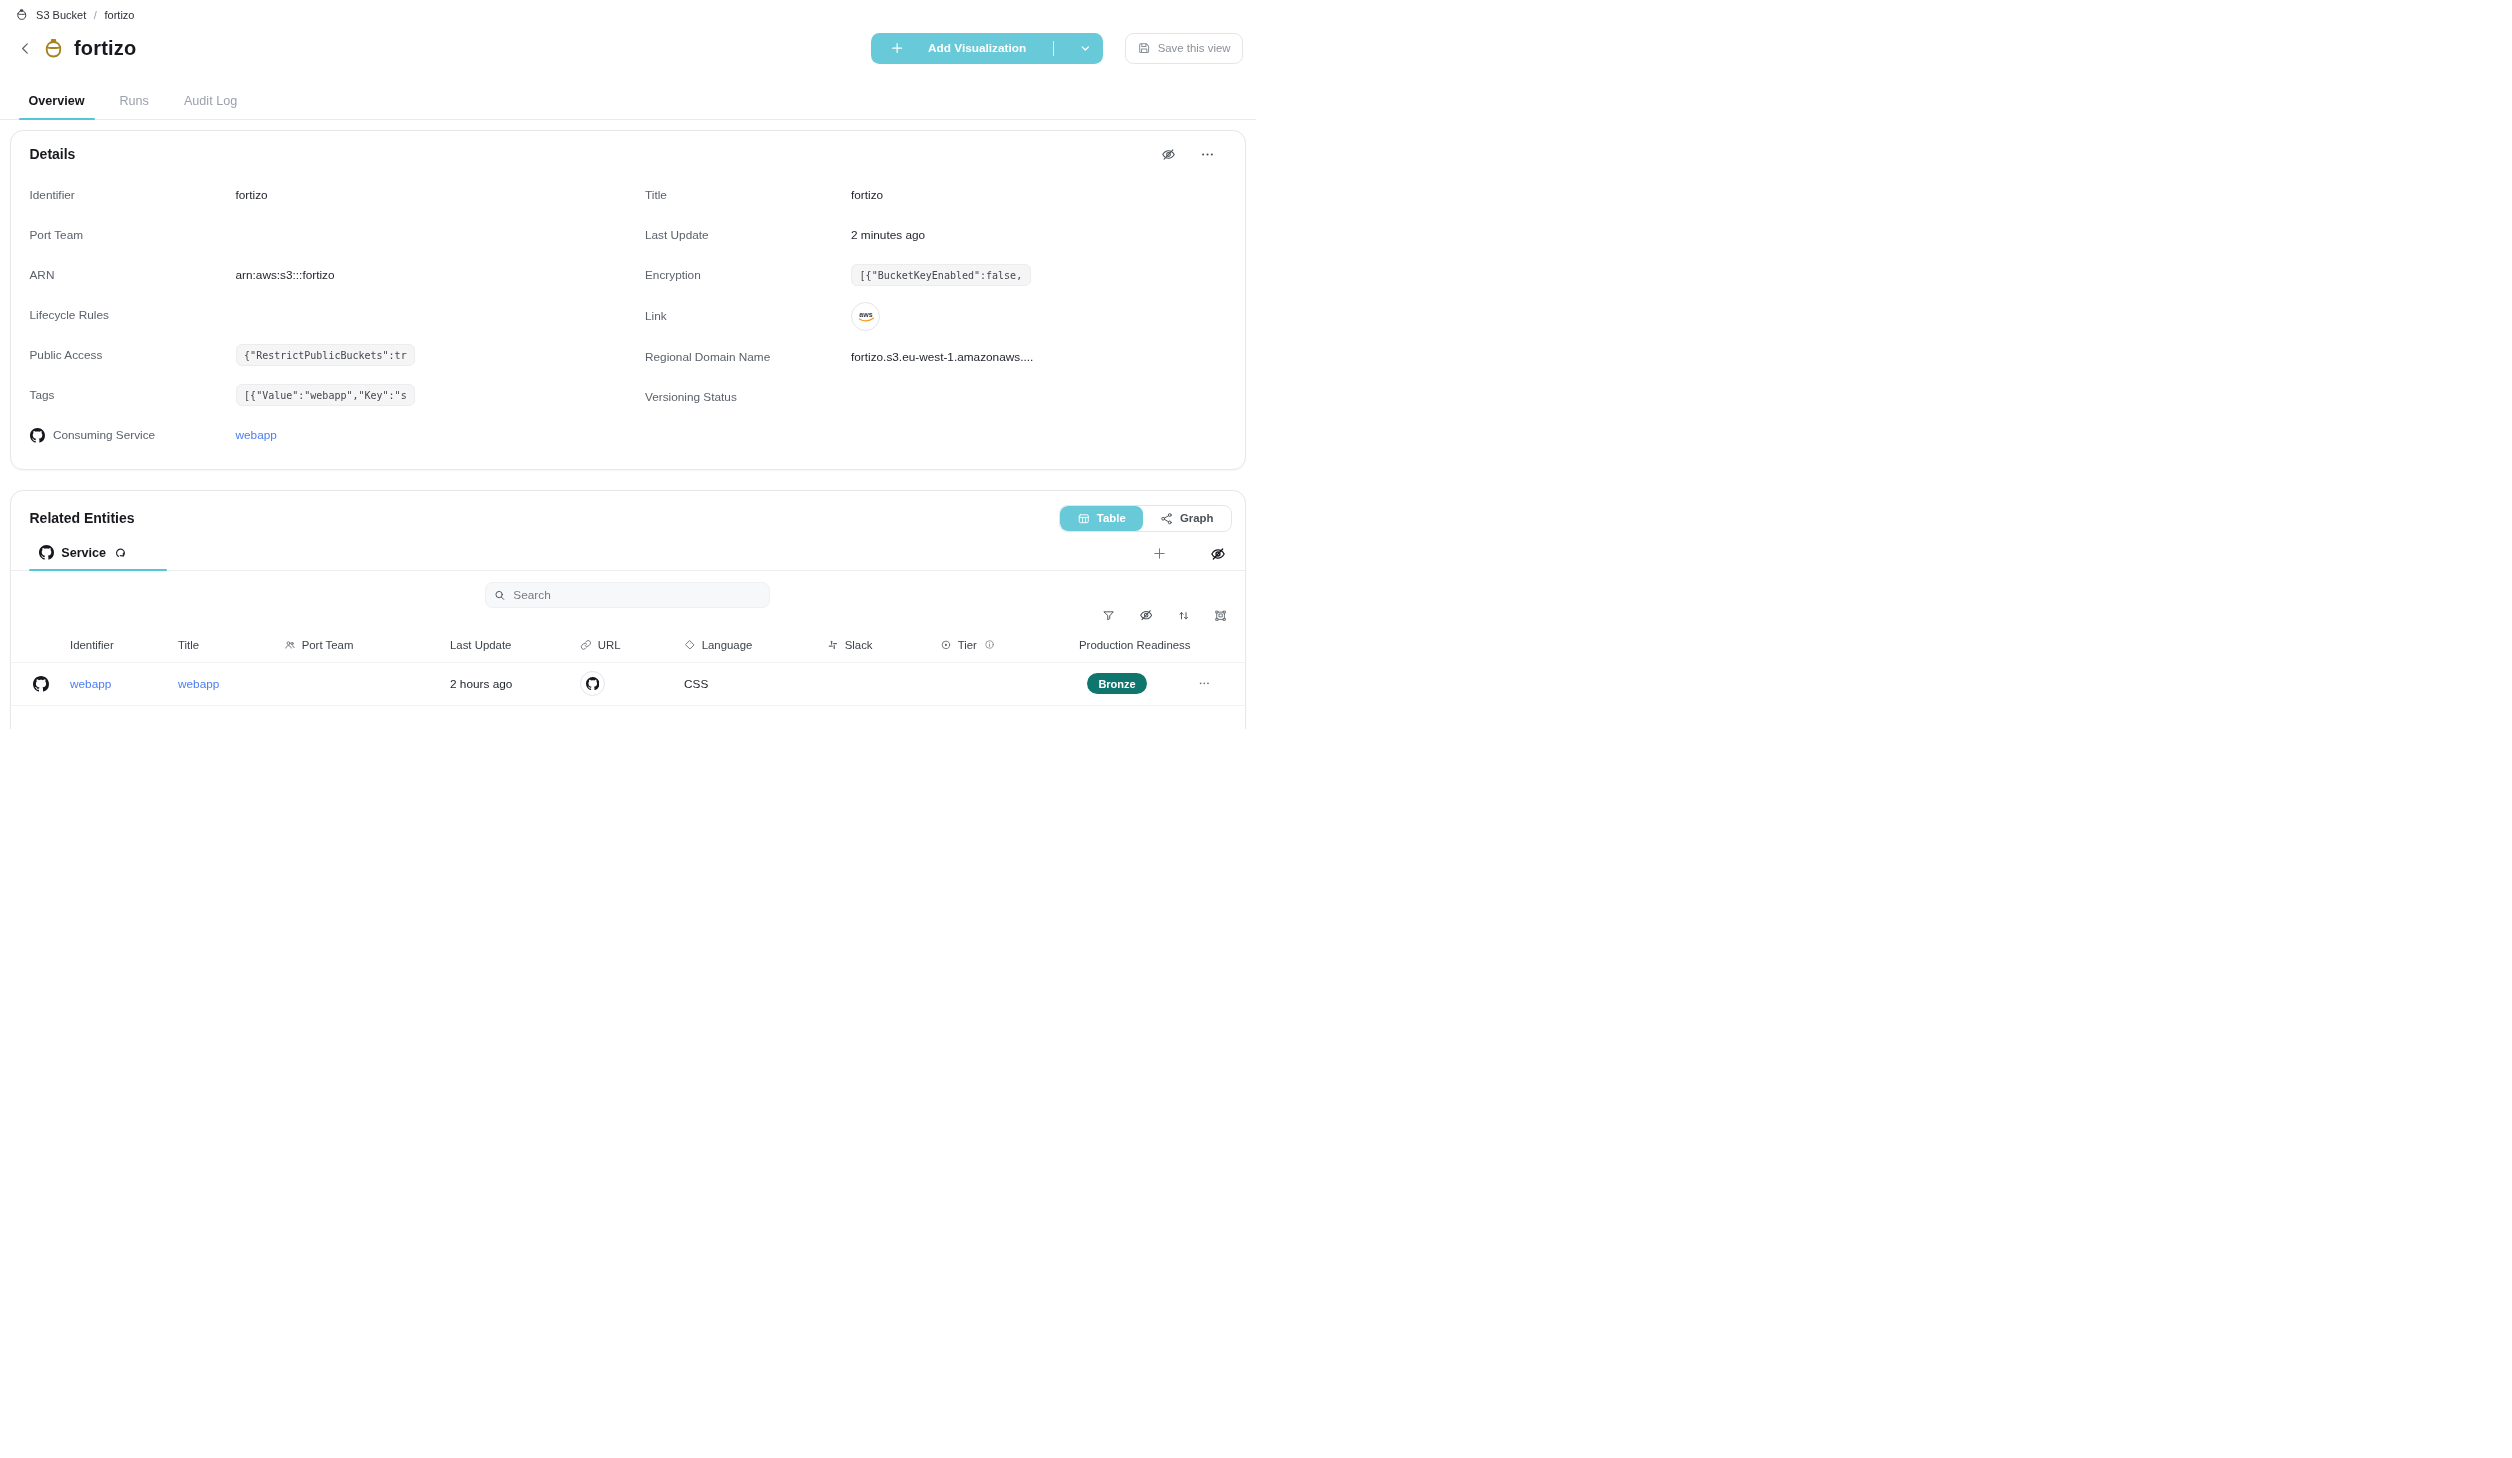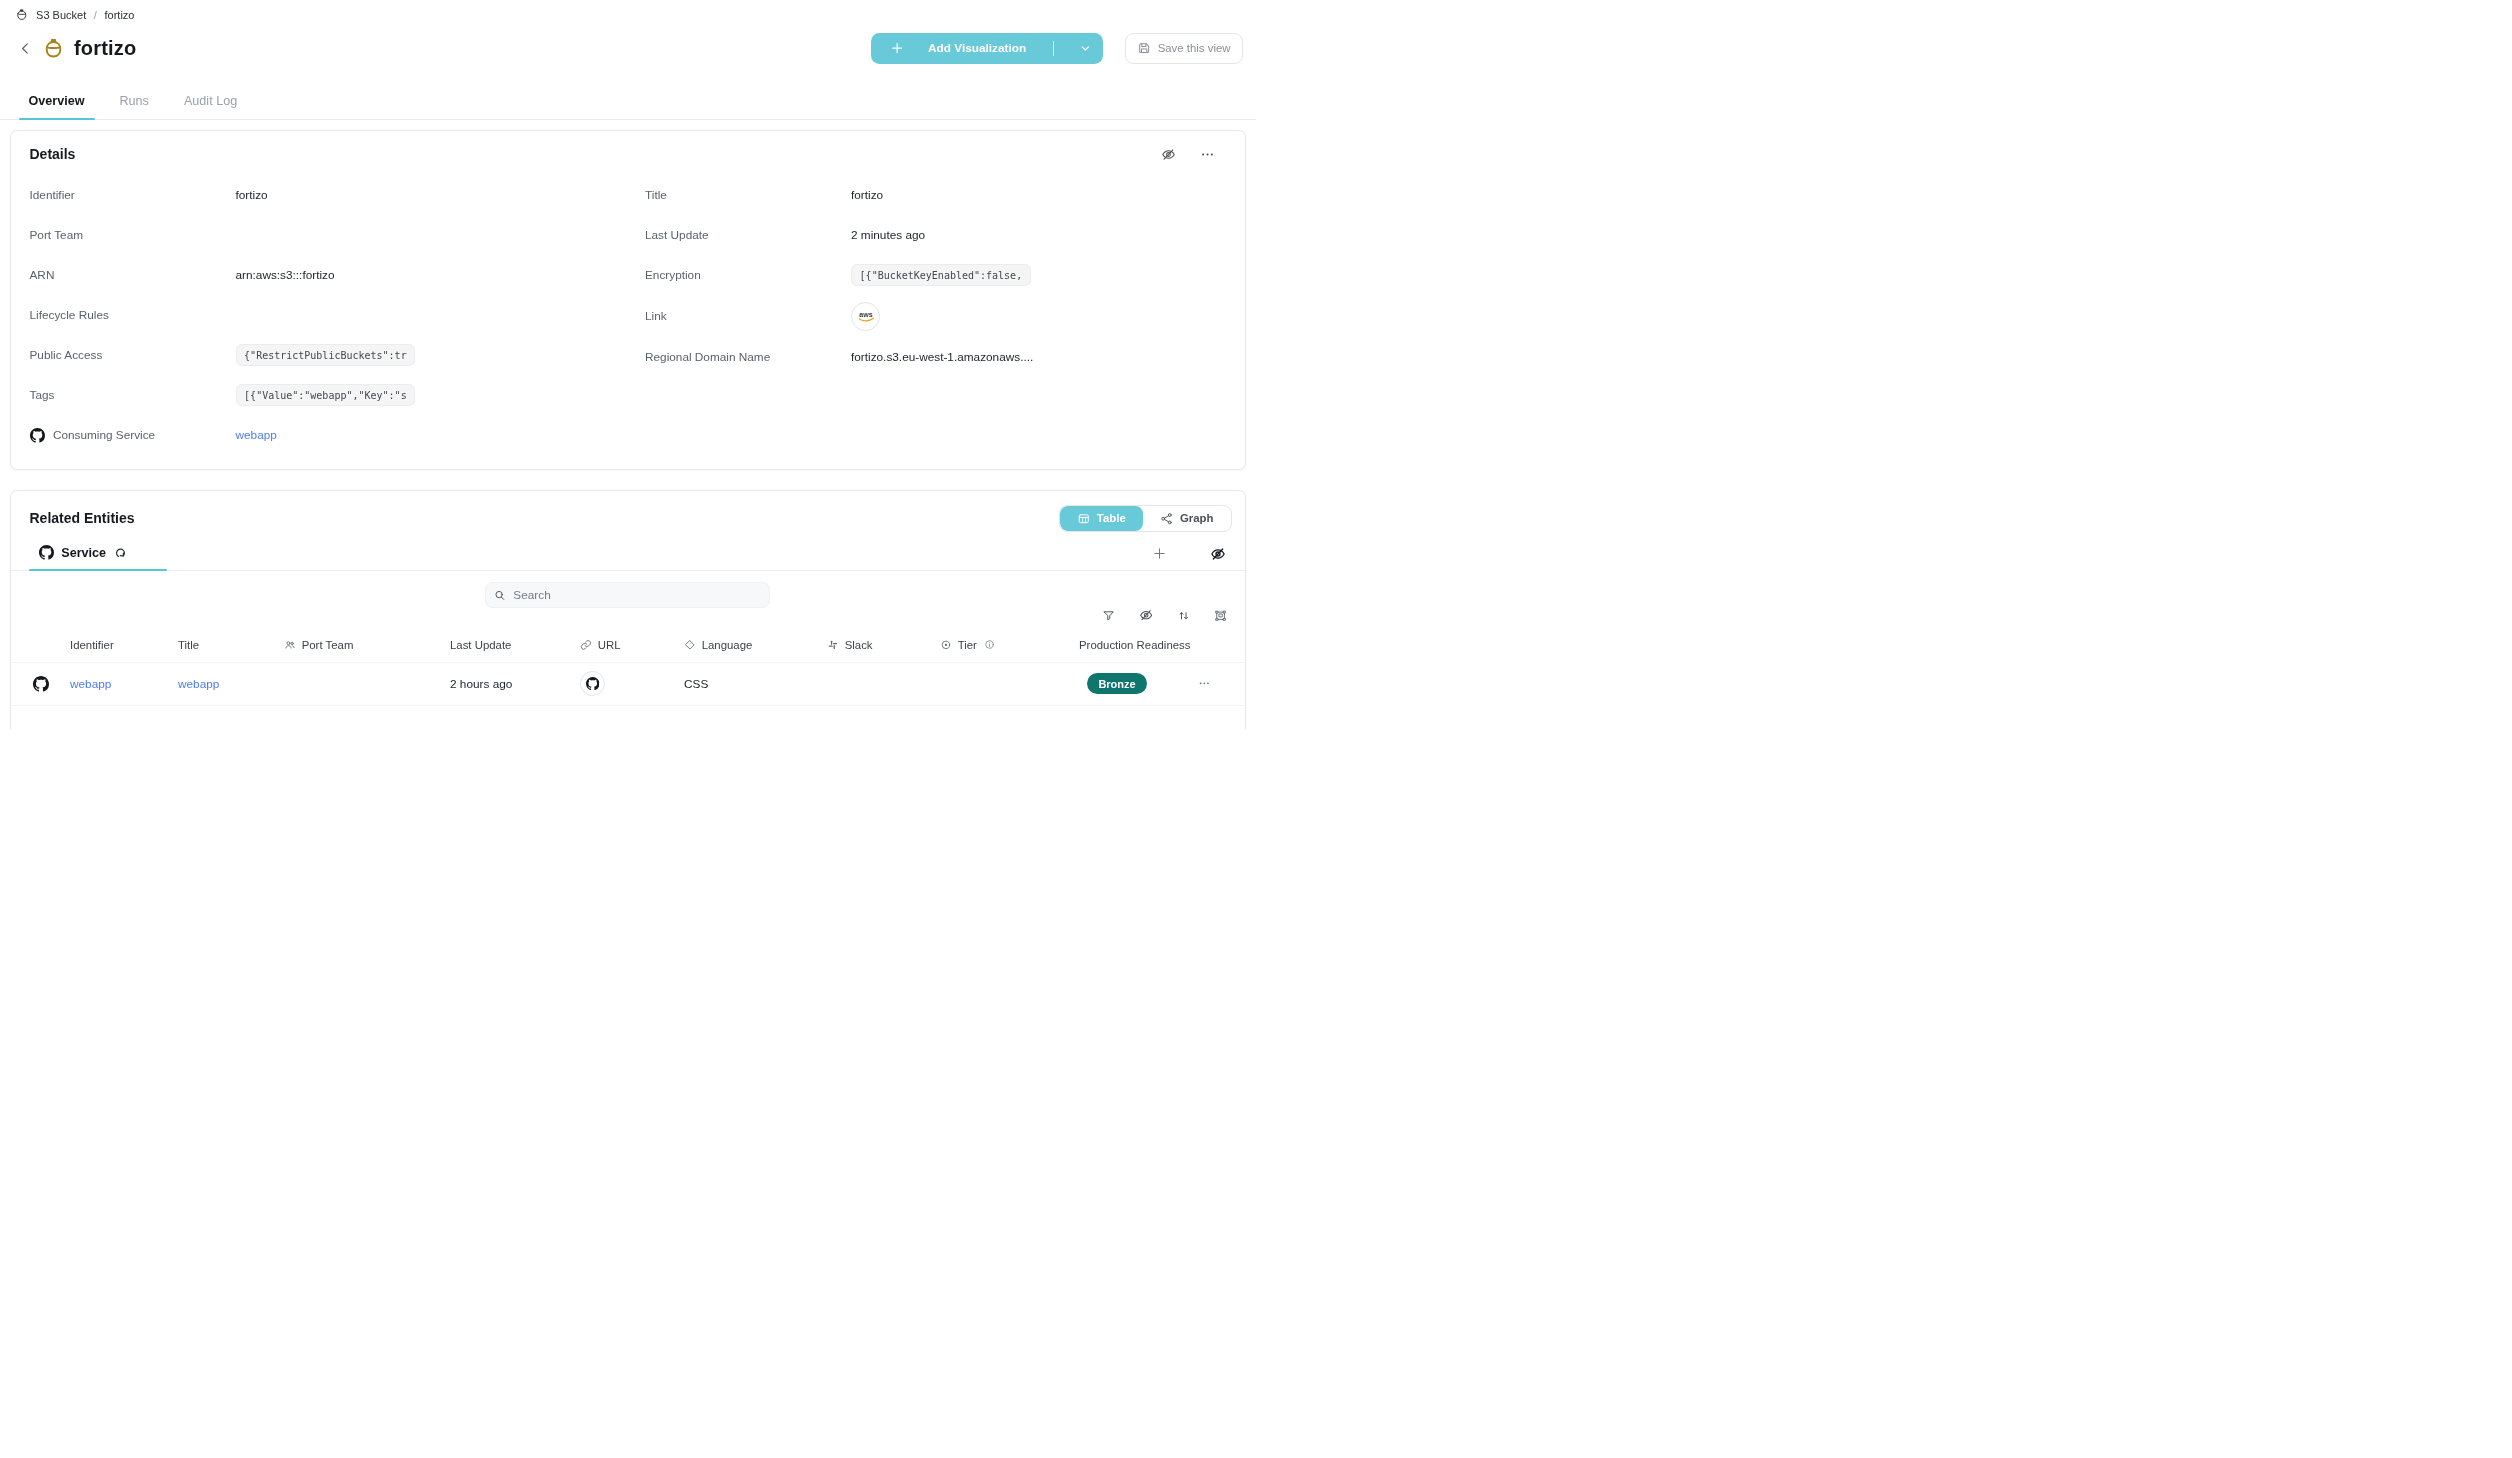--- a/index.html
+++ b/index.html
@@ -28,21 +28,21 @@
   .btn-add { background:#68cad8; color:#fff; font-weight:600; padding:0 11px 0 19px; gap:24px; }
   .btn-add .vdiv { width:0.8px; height:14.3px; background:rgba(255,255,255,.75); margin:0 1.7px 0 2.5px; }
   .btn-save { background:#fff; border:0.8px solid #e3e5e8; color:#8a9099; padding:0 11px; gap:6.7px; margin-left:22px; font-size:11.4px; }
 
   .tabs { display:flex; margin-top:23px; padding-left:18.5px; border-bottom:0.8px solid #e9eaec; gap:15px; }
   .tab { position:relative; padding:7.6px 10px 11px; font-size:12.6px; color:#9aa1ab; cursor:pointer; }
   .tab.active { color:#15171c; font-weight:700; }
   .tab.active::after { content:""; position:absolute; left:0; right:0; bottom:-0.8px; height:2.5px; border-radius:2.5px; background:#54c6d6; }
 
   
-  .card { margin:10px 10px 8px; background:#fff; border:0.8px solid #e7e8ea; border-radius:7px; box-shadow:0 0.8px 1.7px rgba(16,24,40,.04); }
+  .card { margin:10px 10px 8px; background:#fff; border:0.8px solid #e7e8ea; border-radius:13px; box-shadow:0 0.8px 1.7px rgba(16,24,40,.04); }
 
   
   .details-card { padding:15px 18.5px 13.5px; }
   .card-head { display:flex; align-items:center; }
   .card-title { font-size:14px; font-weight:700; color:#17191e; }
   .head-icons { margin-left:auto; display:flex; align-items:center; gap:23.6px; padding-right:11.8px; color:#4b5158; }
   .head-icons .hicon { cursor:pointer; display:flex; }
 
   .fields { display:grid; grid-template-columns:1fr 1fr; column-gap:34px; margin-top:12.6px; }
   .frow { display:flex; align-items:center; min-height:40px; }
@@ -324,20 +324,24 @@
               <path d="M4 11.8c5 3.2 12 3.2 16.2-.4" stroke="#f59b1a" fill="none" stroke-width="1.4" stroke-linecap="round"></path>
               <path d="M19.4 10.6l2.2-.9-.5 2.4z" fill="#f59b1a"></path>
             </svg>
           </span>
         </div>
       </div>
       <div class="frow">
         <div class="flabel">Regional Domain Name</div>
         <div class="fvalue">fortizo.s3.eu-west-1.amazonaws....</div>
       </div>
+      <div class="frow">
+        <div class="flabel">Versioning Status</div>
+        <div class="fvalue"></div>
+      </div>
     </div>
   </div>
 </div>
 
 <div class="card related-card">
   <div class="rel-head">
     <div class="card-title">Related Entities</div>
     <div class="spacer"></div>
     <div class="toggle">
       <div class="seg active">

